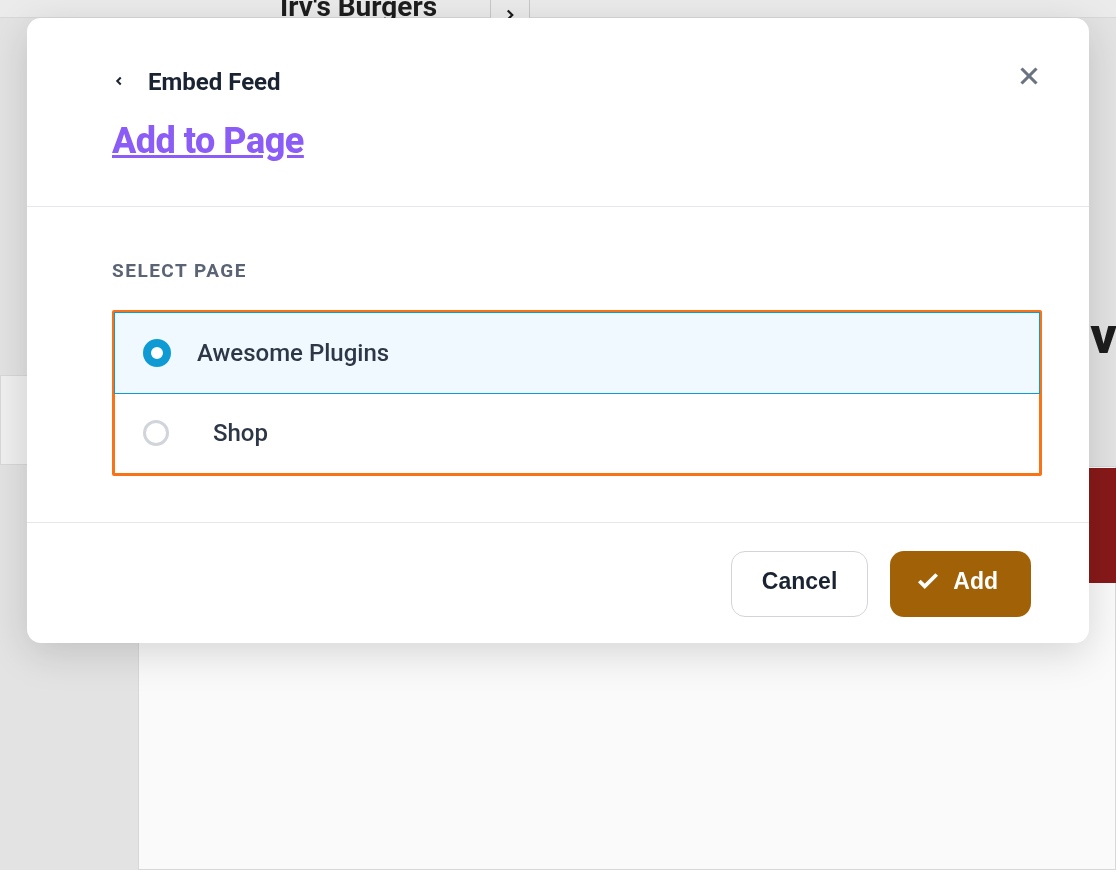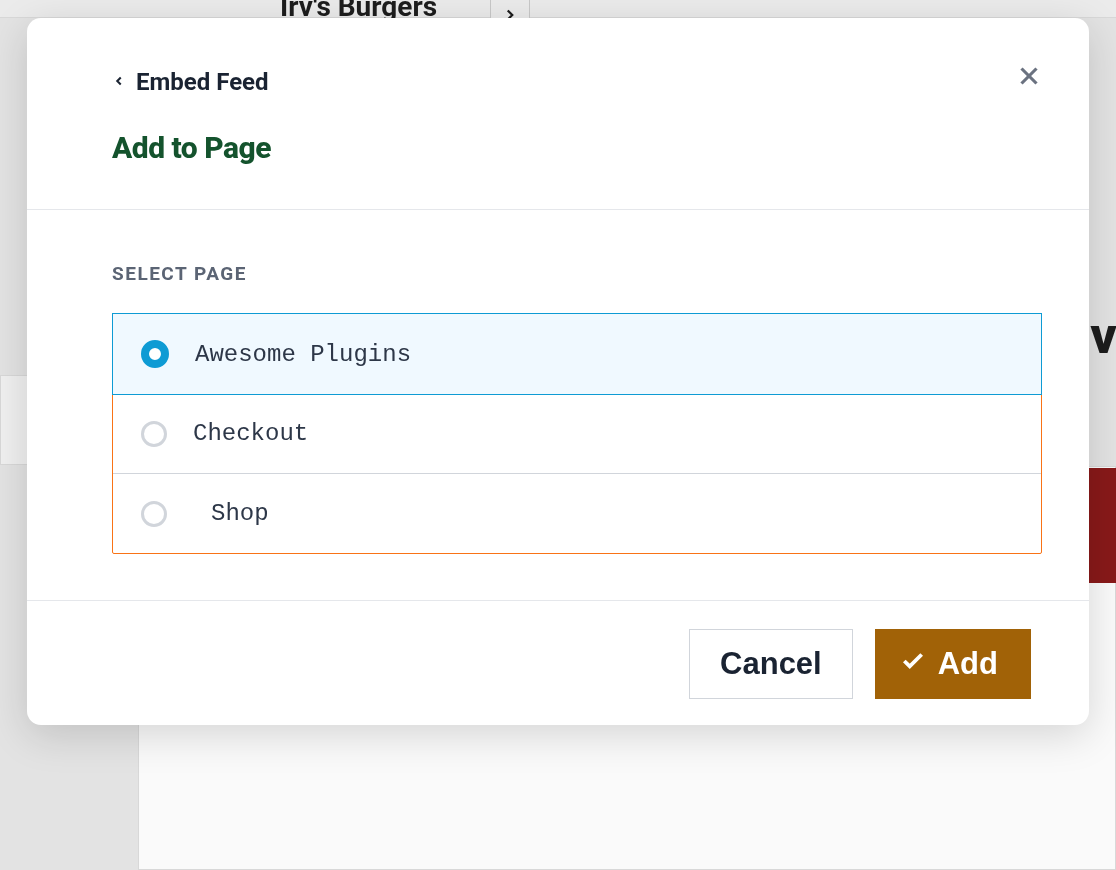--- a/index.html
+++ b/index.html
@@ -96,34 +96,35 @@
       flex-direction: column;
     }
     .modal-header {
       padding: 50px 58px 44px 85px;
       border-bottom: 1px solid #e5e7eb;
       position: relative;
     }
     .breadcrumb {
       display: flex;
       align-items: flex-end;
-      gap: 10px;
-      margin-bottom: 34px;
+      gap: 22px;
+      margin-bottom: 24px;
       cursor: pointer;
     }
     .breadcrumb-text {
       font-size: 24px;
       font-weight: 700;
       color: #1a2332;
     }
     .modal-title {
-      font-size: 30px;
+      font-size: 36px;
       font-weight: 800;
-      color: #14532d;
+      color: #8b5cf6;
       letter-spacing: -0.5px;
+      text-decoration: underline;
     }
     .close-btn {
       position: absolute;
       top: 40px;
       right: 40px;
       width: 40px;
       height: 40px;
       display: flex;
       align-items: center;
       justify-content: center;
@@ -134,23 +135,22 @@
       padding: 52px 47px 46px 85px;
     }
     .section-label {
       font-size: 19px;
       font-weight: 700;
       letter-spacing: 1.5px;
       color: #5b6474;
       margin-bottom: 28px;
     }
     .radio-list {
-      border: 1px solid #f97316;
+      border: 3px solid #f97316;
       border-radius: 2px;
-      font-family: Liberation Mono, monospace;
     }
     .radio-item {
       display: flex;
       align-items: center;
       gap: 26px;
       padding: 26px 28px;
       border-bottom: 1px solid #d1d5db;
       cursor: pointer;
     }
     .radio-item:last-child {
@@ -189,23 +189,23 @@
       padding: 28px 58px 26px 58px;
       display: flex;
       justify-content: flex-end;
       gap: 22px;
     }
     .btn {
       display: flex;
       align-items: flex-start;
       gap: 12px;
       padding: 16px 30px;
-      font-size: 31px;
-      font-weight: 700;
-      border-radius: 0;
+      font-size: 23px;
+      font-weight: 700;
+      border-radius: 14px;
       cursor: pointer;
       border: 1px solid transparent;
     }
     .btn-secondary {
       background: #fff;
       border: 1px solid #d1d5db;
       color: #1a2332;
     }
     .btn-primary {
       background: #a16207;
@@ -253,24 +253,20 @@
 
   <div class="modal-body">
     <div class="section-label">SELECT PAGE</div>
     <div class="radio-list">
       <div class="radio-item selected">
         <div class="radio-circle"></div>
         <span class="radio-label-text">Awesome Plugins</span>
       </div>
       <div class="radio-item">
         <div class="radio-circle"></div>
-        <span class="radio-label-text">Checkout</span>
-      </div>
-      <div class="radio-item">
-        <div class="radio-circle"></div>
         <span class="radio-label-text">Shop</span>
       </div>
     </div>
   </div>
 
   <div class="modal-footer">
     <button class="btn btn-secondary">
       <span>Cancel</span>
     </button>
     <button class="btn btn-primary">

